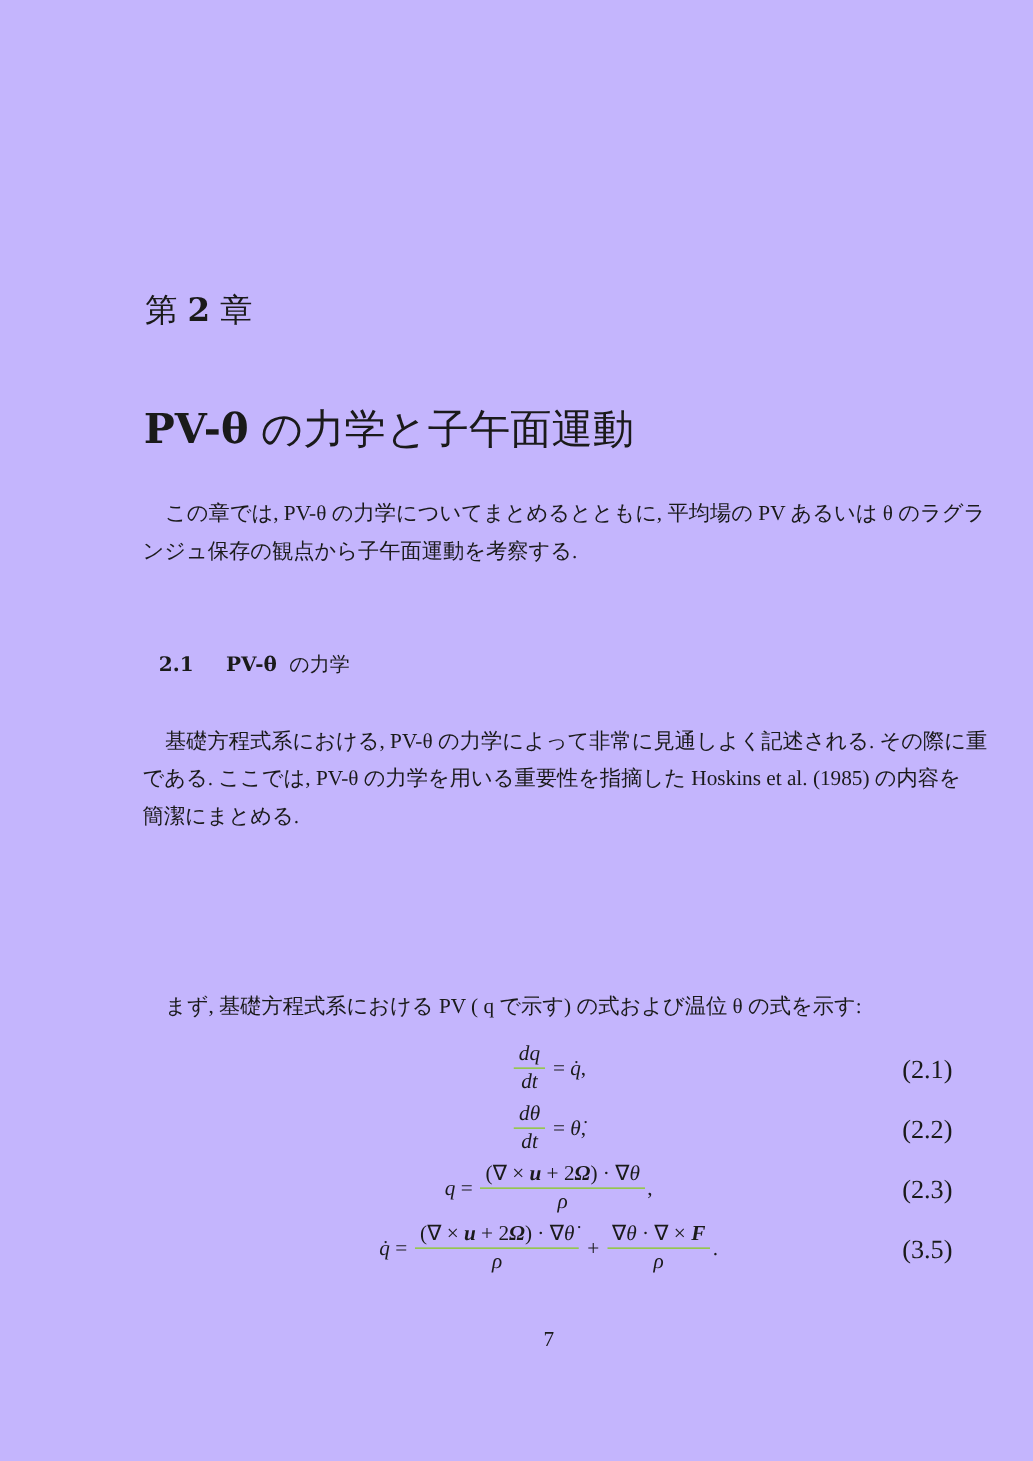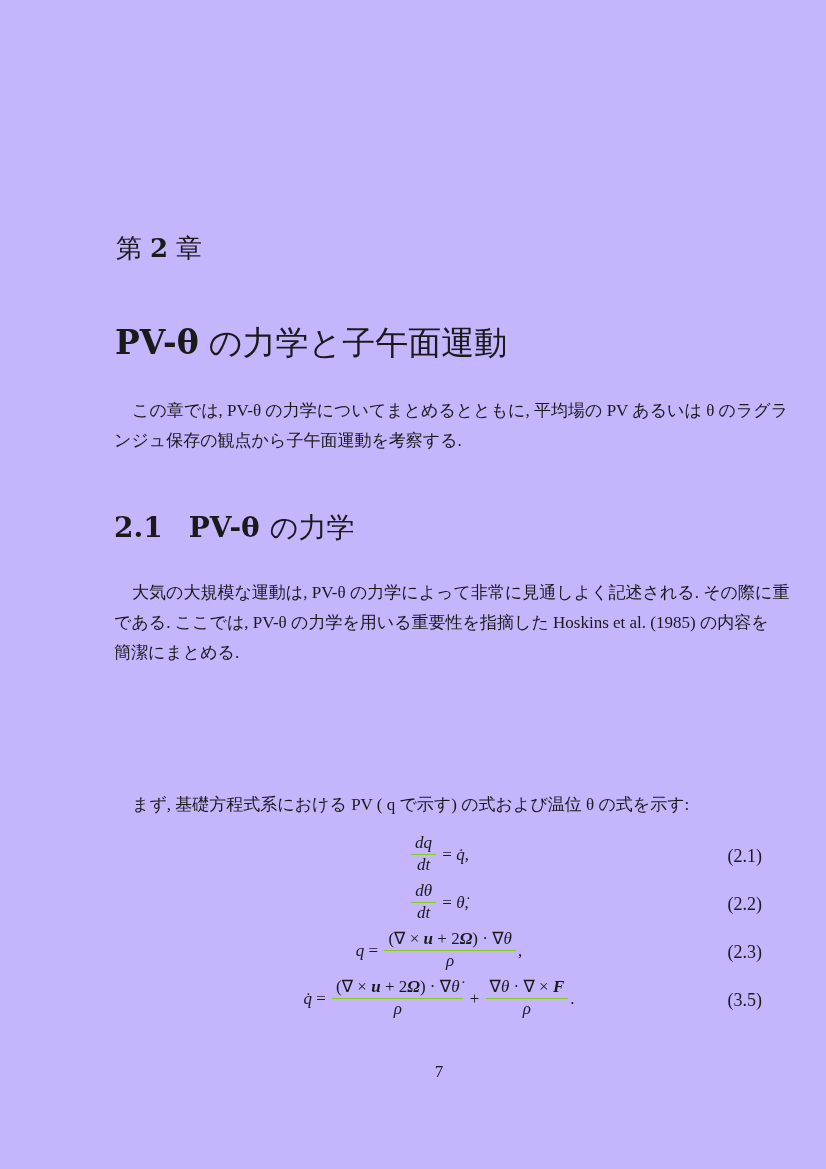--- a/index.html
+++ b/index.html
@@ -34,42 +34,42 @@
   .gap-left { margin-left: 10px; font-family: Liberation Serif, serif; }
   .para {
     left: 114px; width: 650px;
     font-size: 17px; line-height: 30px;
     text-align: left;
   }
   .para .line { white-space: nowrap; }
   .para .line.indent { text-indent: 18px; }
   .sec-heading {
     left: 114px; top: 509px;
-    font-size: 28px; font-weight: bold;
-    margin: 0; white-space: nowrap;
+    font-size: 16px; font-weight: bold;
+    margin: 13px; white-space: nowrap;
   }
   .sec-heading .secnum { margin-right: 26px; font-family: "DejaVu Serif", serif; }
   .subsec-heading {
     left: 114px; top: 729px;
     font-size: 20px; font-weight: bold;
     margin: 0; white-space: nowrap;
   }
   .subsec-heading .secnum { margin-right: 20px; font-family: "DejaVu Serif", serif; }
   .equations { left: 114px; top: 832px; width: 650px; }
   .eq-row {
     position: relative;
     height: 48px;
     display: flex; align-items: center; justify-content: center;
     font-size: 17px;
   }
   .eq-content { display: inline-block; white-space: nowrap; }
   .eq-number {
     position: absolute; right: 2px; top: 50%;
     transform: translateY(-50%);
-    font-size: 18px;
+    font-size: 21px;
     text-align: right;
   }
   .frac {
     display: inline-block;
     vertical-align: middle;
     text-align: center;
     line-height: 1.2;
     margin: 0 2px;
     position: relative; top: -2px;
   }
@@ -99,21 +99,21 @@
   <div class="abs para" style="top:396px">
       <div class="line indent">この章では, PV-θ の力学についてまとめるとともに, 平均場の PV あるいは θ のラグラ</div>
       <div class="line">ンジュ保存の観点から子午面運動を考察する.</div>
     </div>
 
   <h2 class="abs sec-heading">
     <span class="secnum">2.1</span><span class="latin-serif">PV-θ</span><span class="jp-gothic gap-left">の力学</span>
   </h2>
 
   <div class="abs para" style="top:578px">
-      <div class="line indent">大気の大規模な運動は, PV-θ の力学によって非常に見通しよく記述される. その際に重</div>
+      <div class="line indent">基礎方程式系における, PV-θ の力学によって非常に見通しよく記述される. その際に重</div>
       <div class="line">である. ここでは, PV-θ の力学を用いる重要性を指摘した Hoskins et al. (1985) の内容を</div>
       <div class="line">簡潔にまとめる.</div>
     </div>
 
 
   <div class="abs para" style="top:790px">
       <div class="line indent">まず, 基礎方程式系における PV ( q で示す) の式および温位 θ の式を示す:</div>
     </div>
 
   <div class="abs equations" id="equations">

